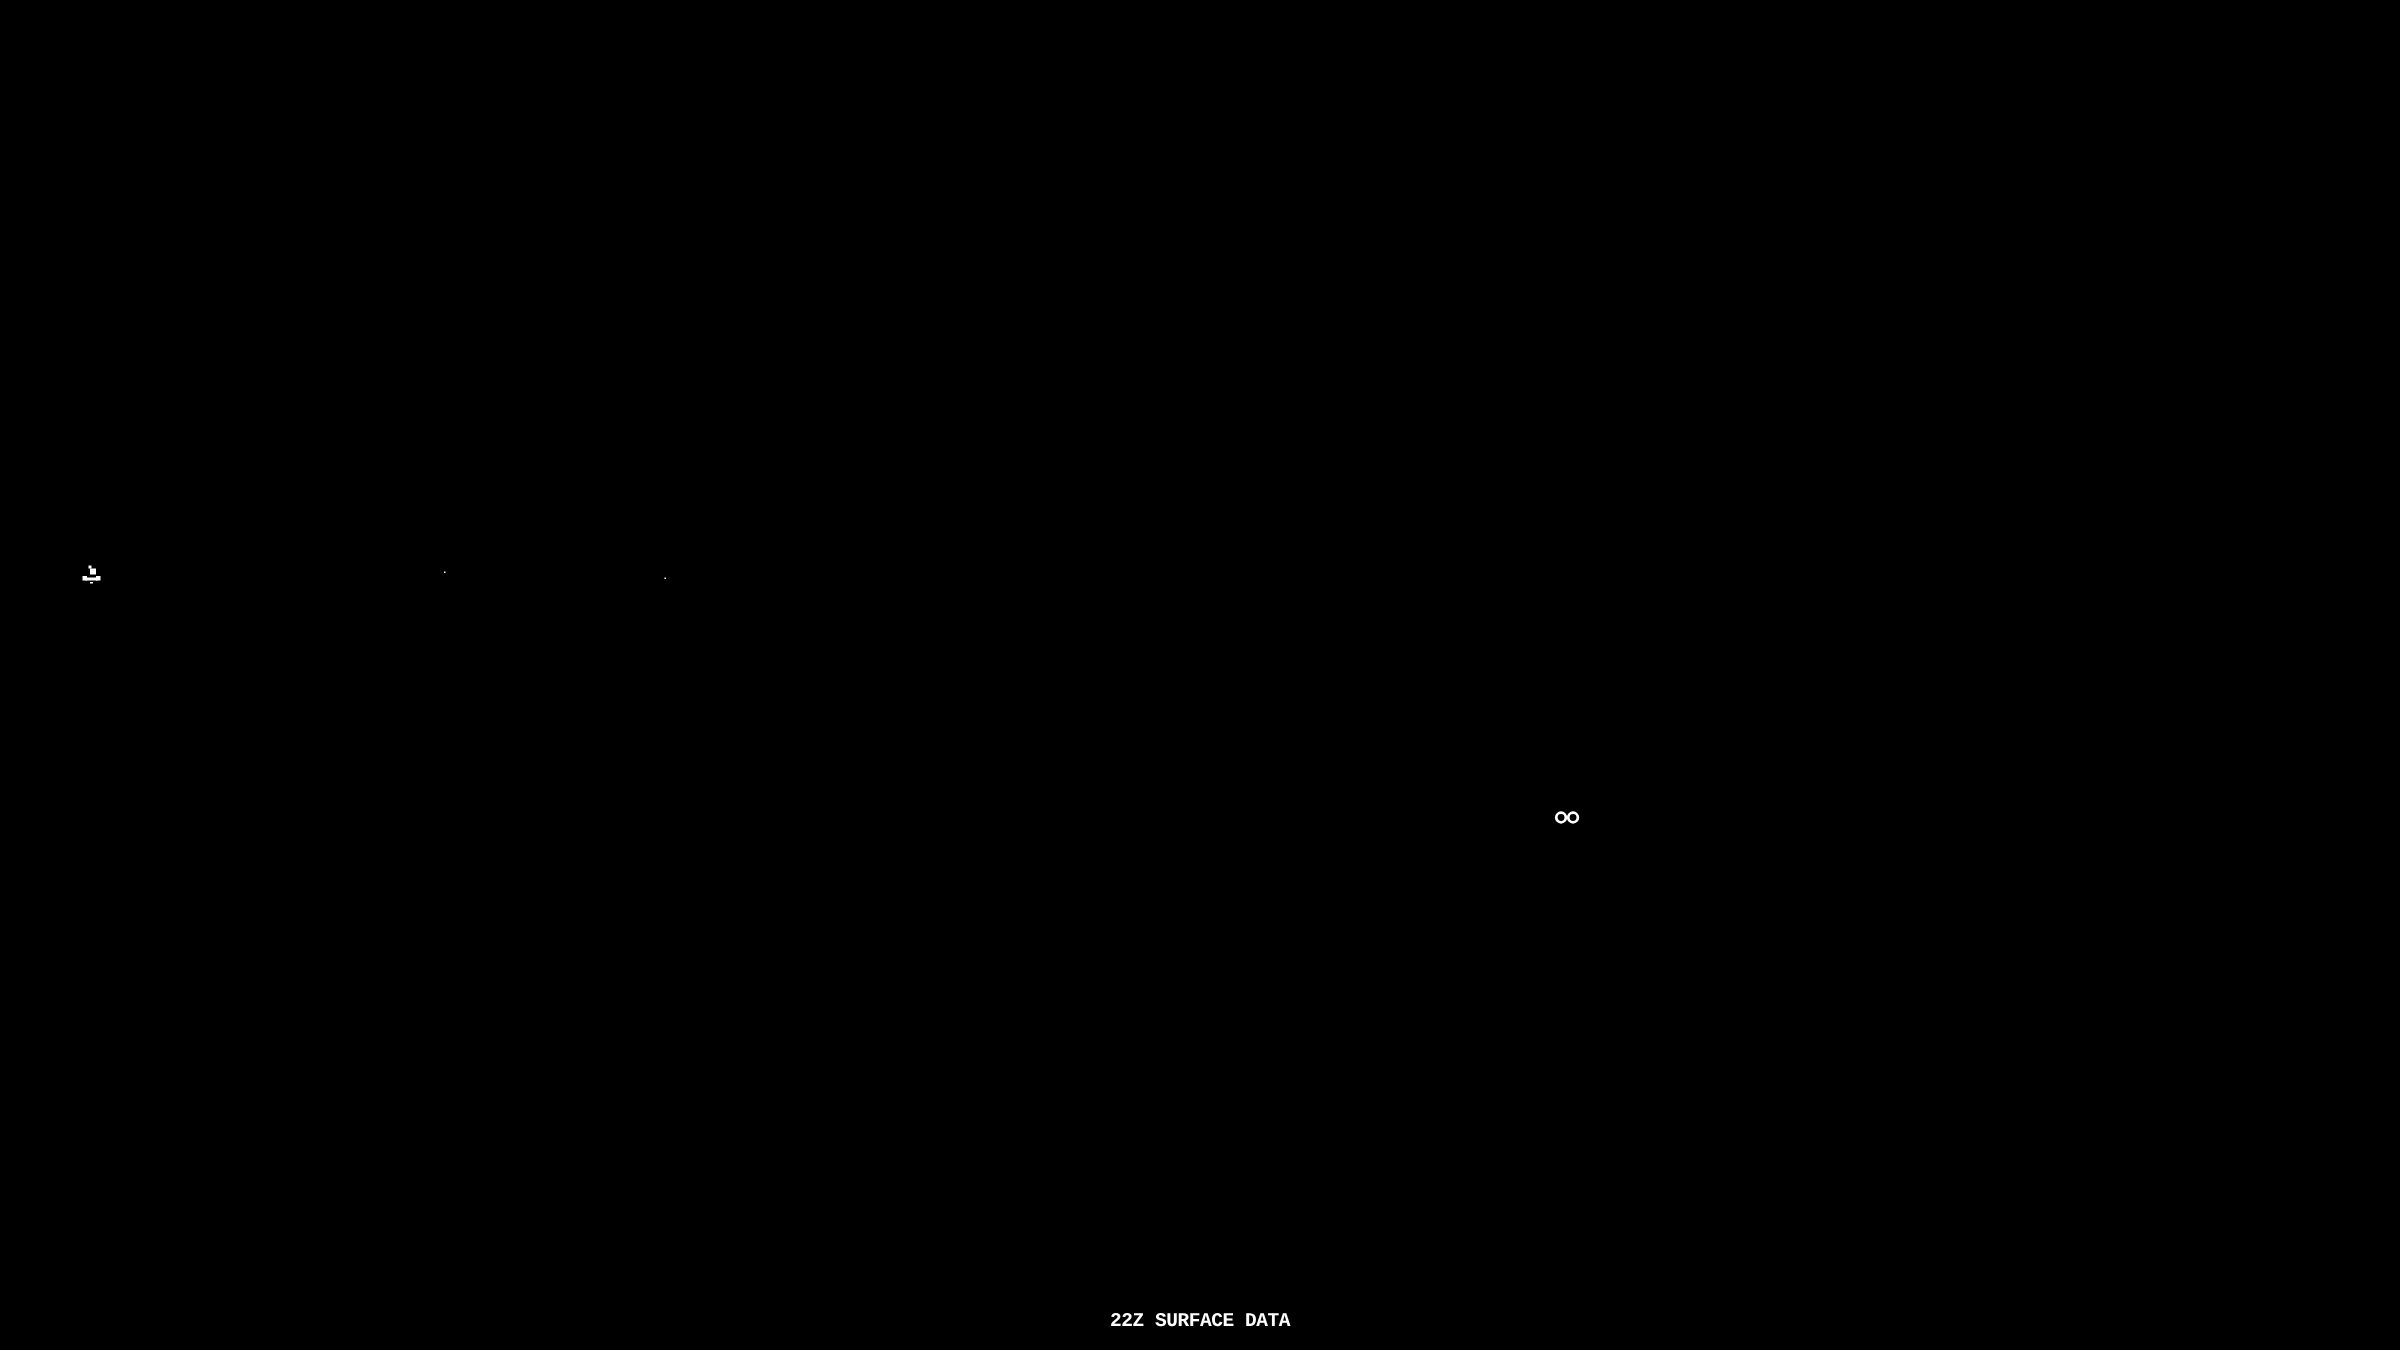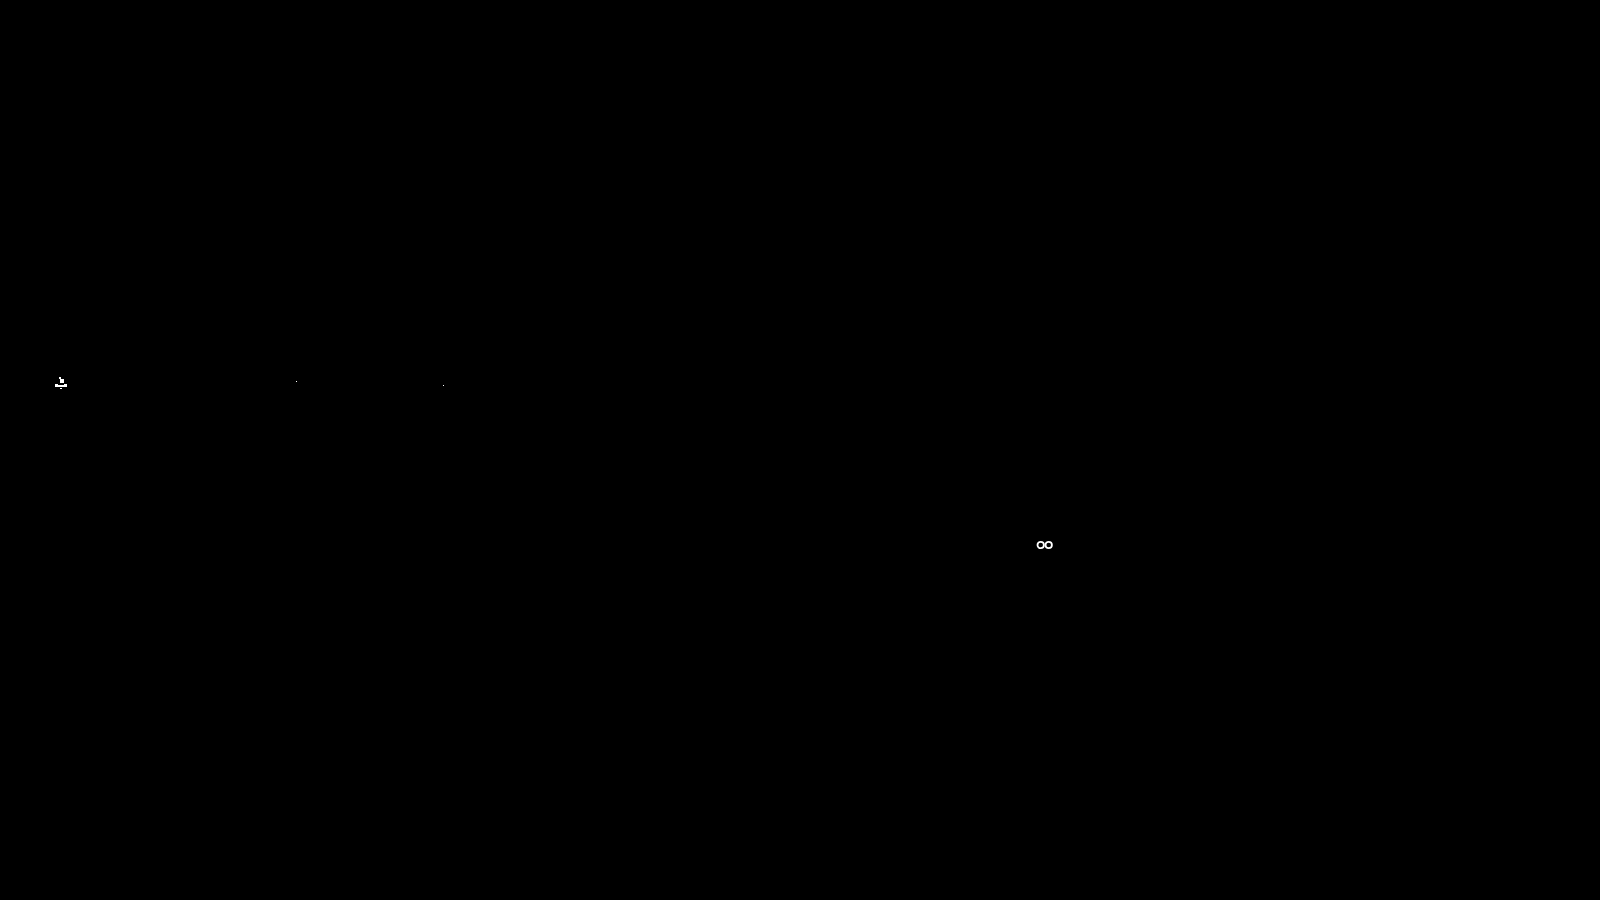--- a/index.html
+++ b/index.html
@@ -61,14 +61,15 @@
   <svg class="glyph" width="18" height="12" viewBox="0 0 18 12" style="left: 1036px; top: 539px;">
     <g fill="none" stroke="#ffffff" stroke-width="1.8">
       <circle cx="4.7" cy="6" r="3.2"></circle>
       <circle cx="12.7" cy="6" r="3.2"></circle>
     </g>
   </svg>
 
   <div class="px-dot" style="left: 296px; top: 381px;"></div>
   <div class="px-dot" style="left: 443px; top: 385px;"></div>
 
+  <div class="product-label">22Z SURFACE DATA</div>
 
 </div>
 
 </body></html>

